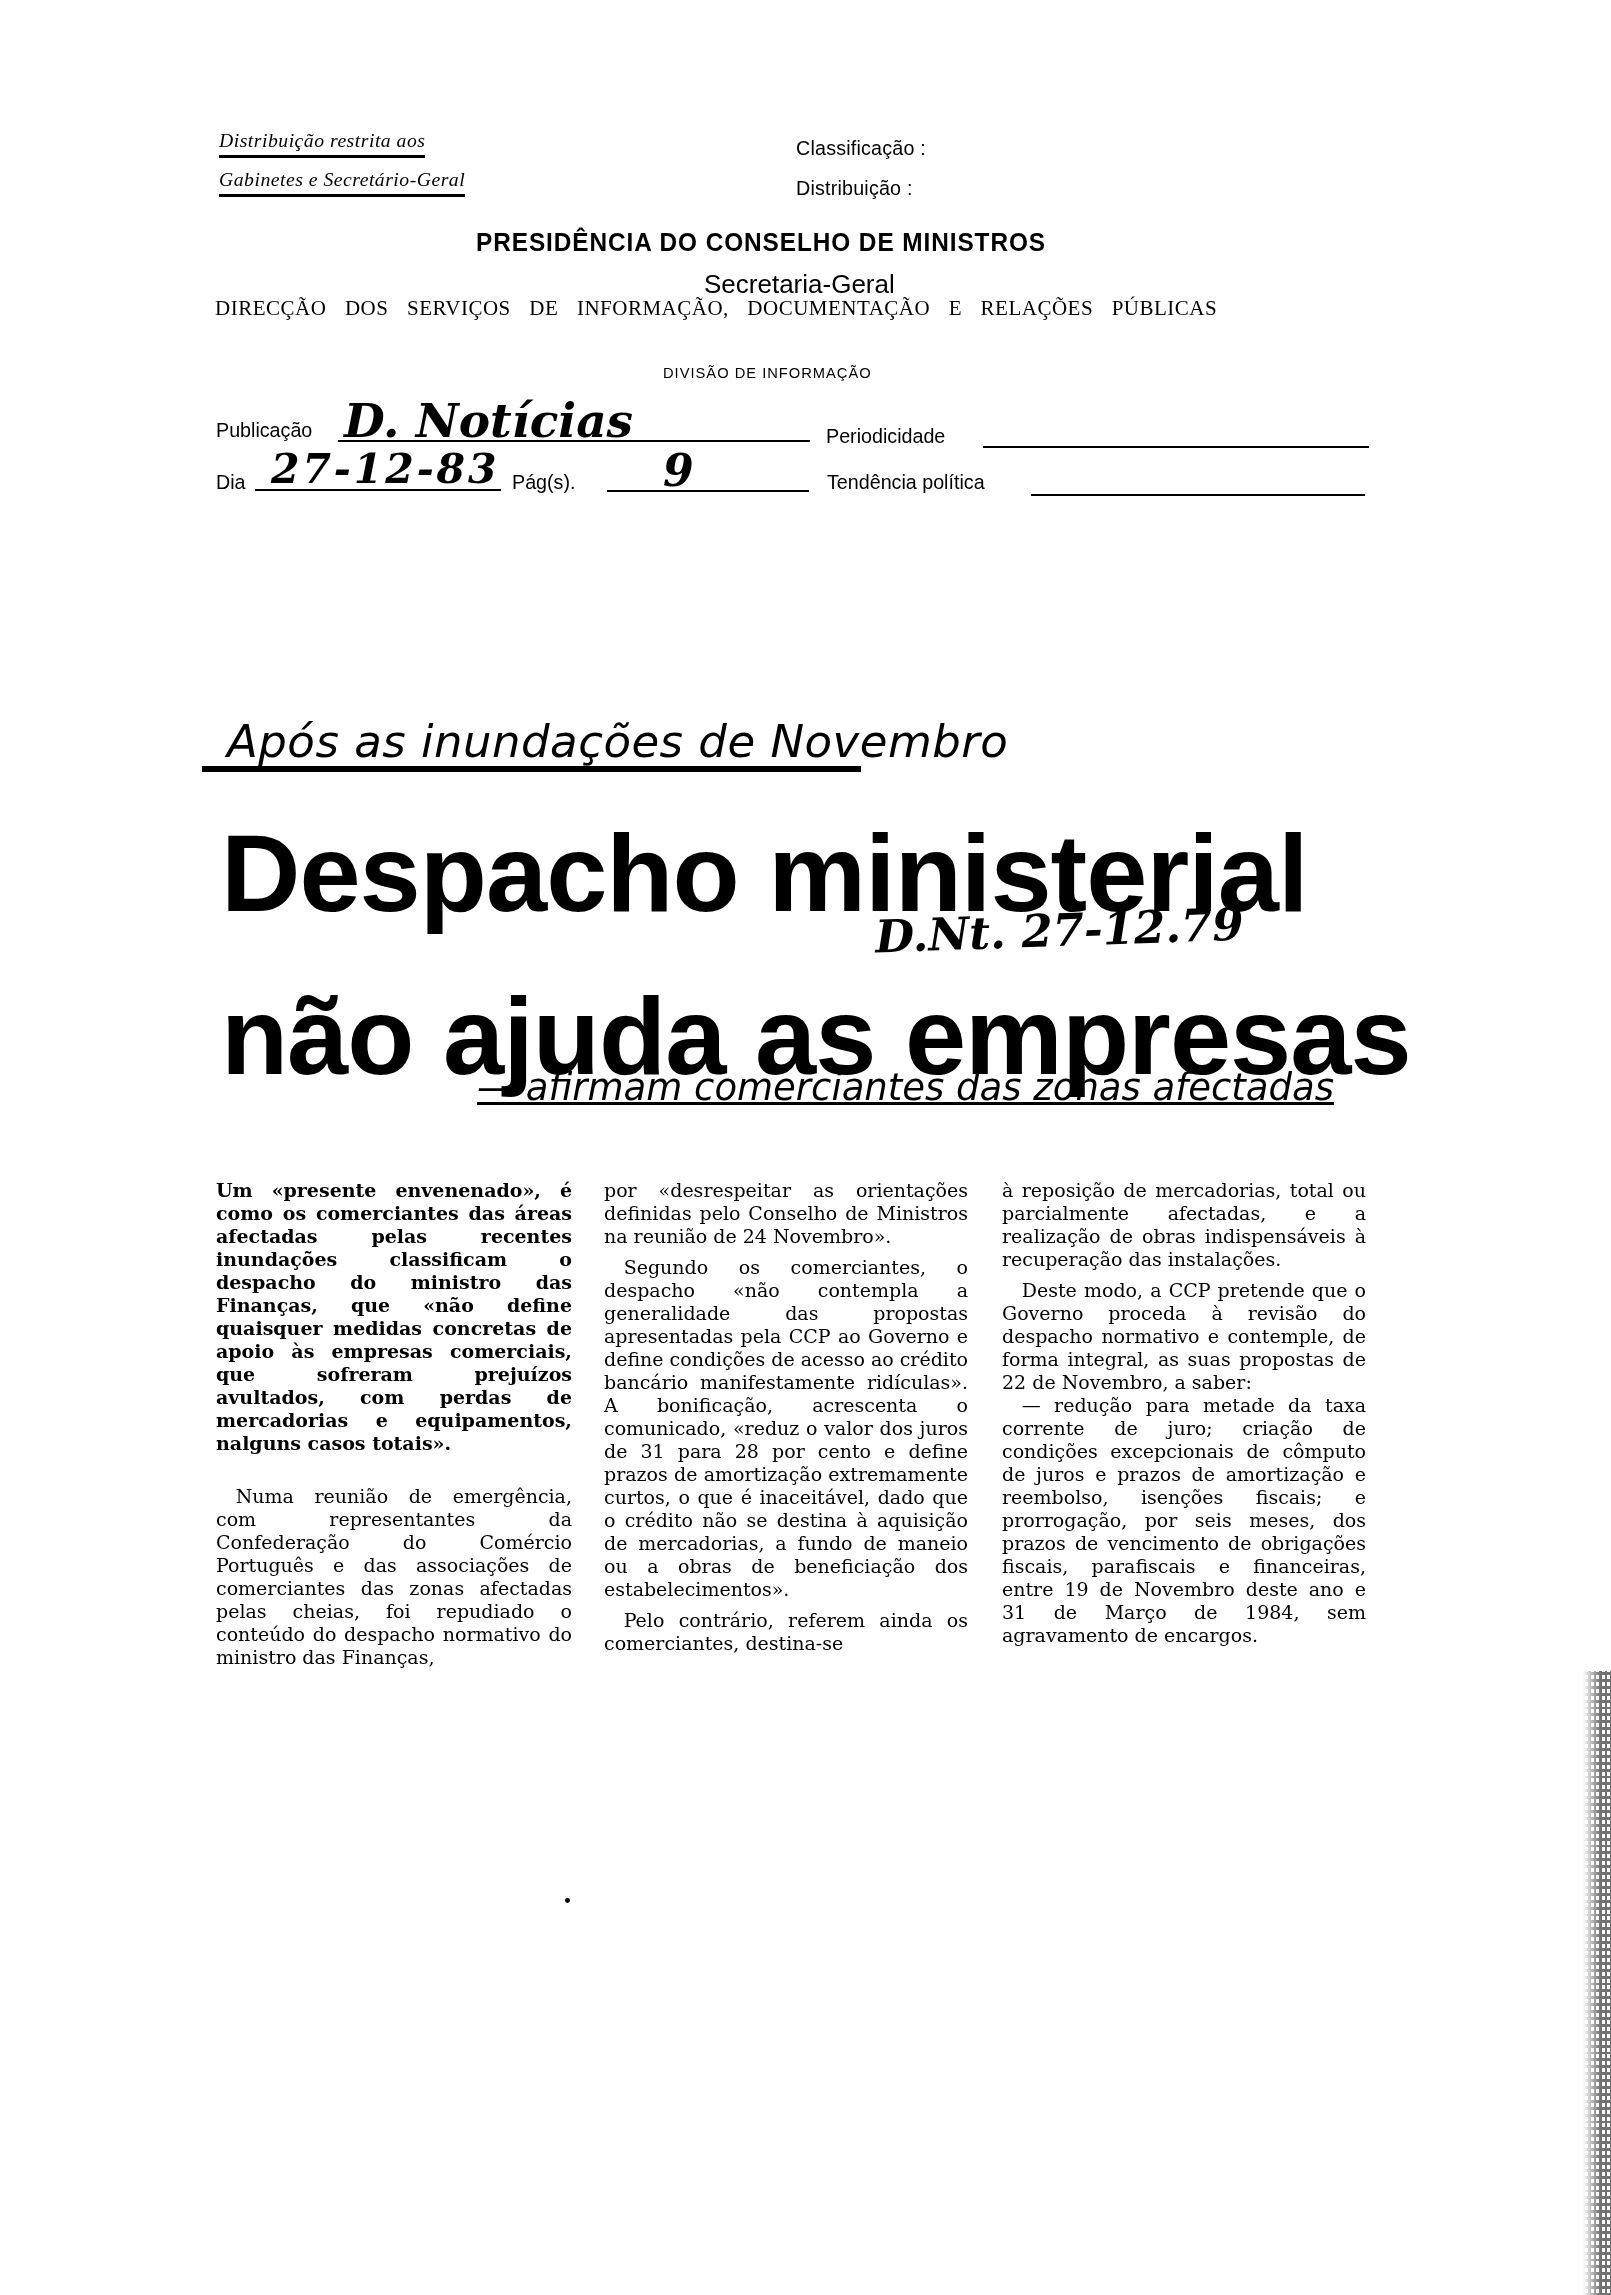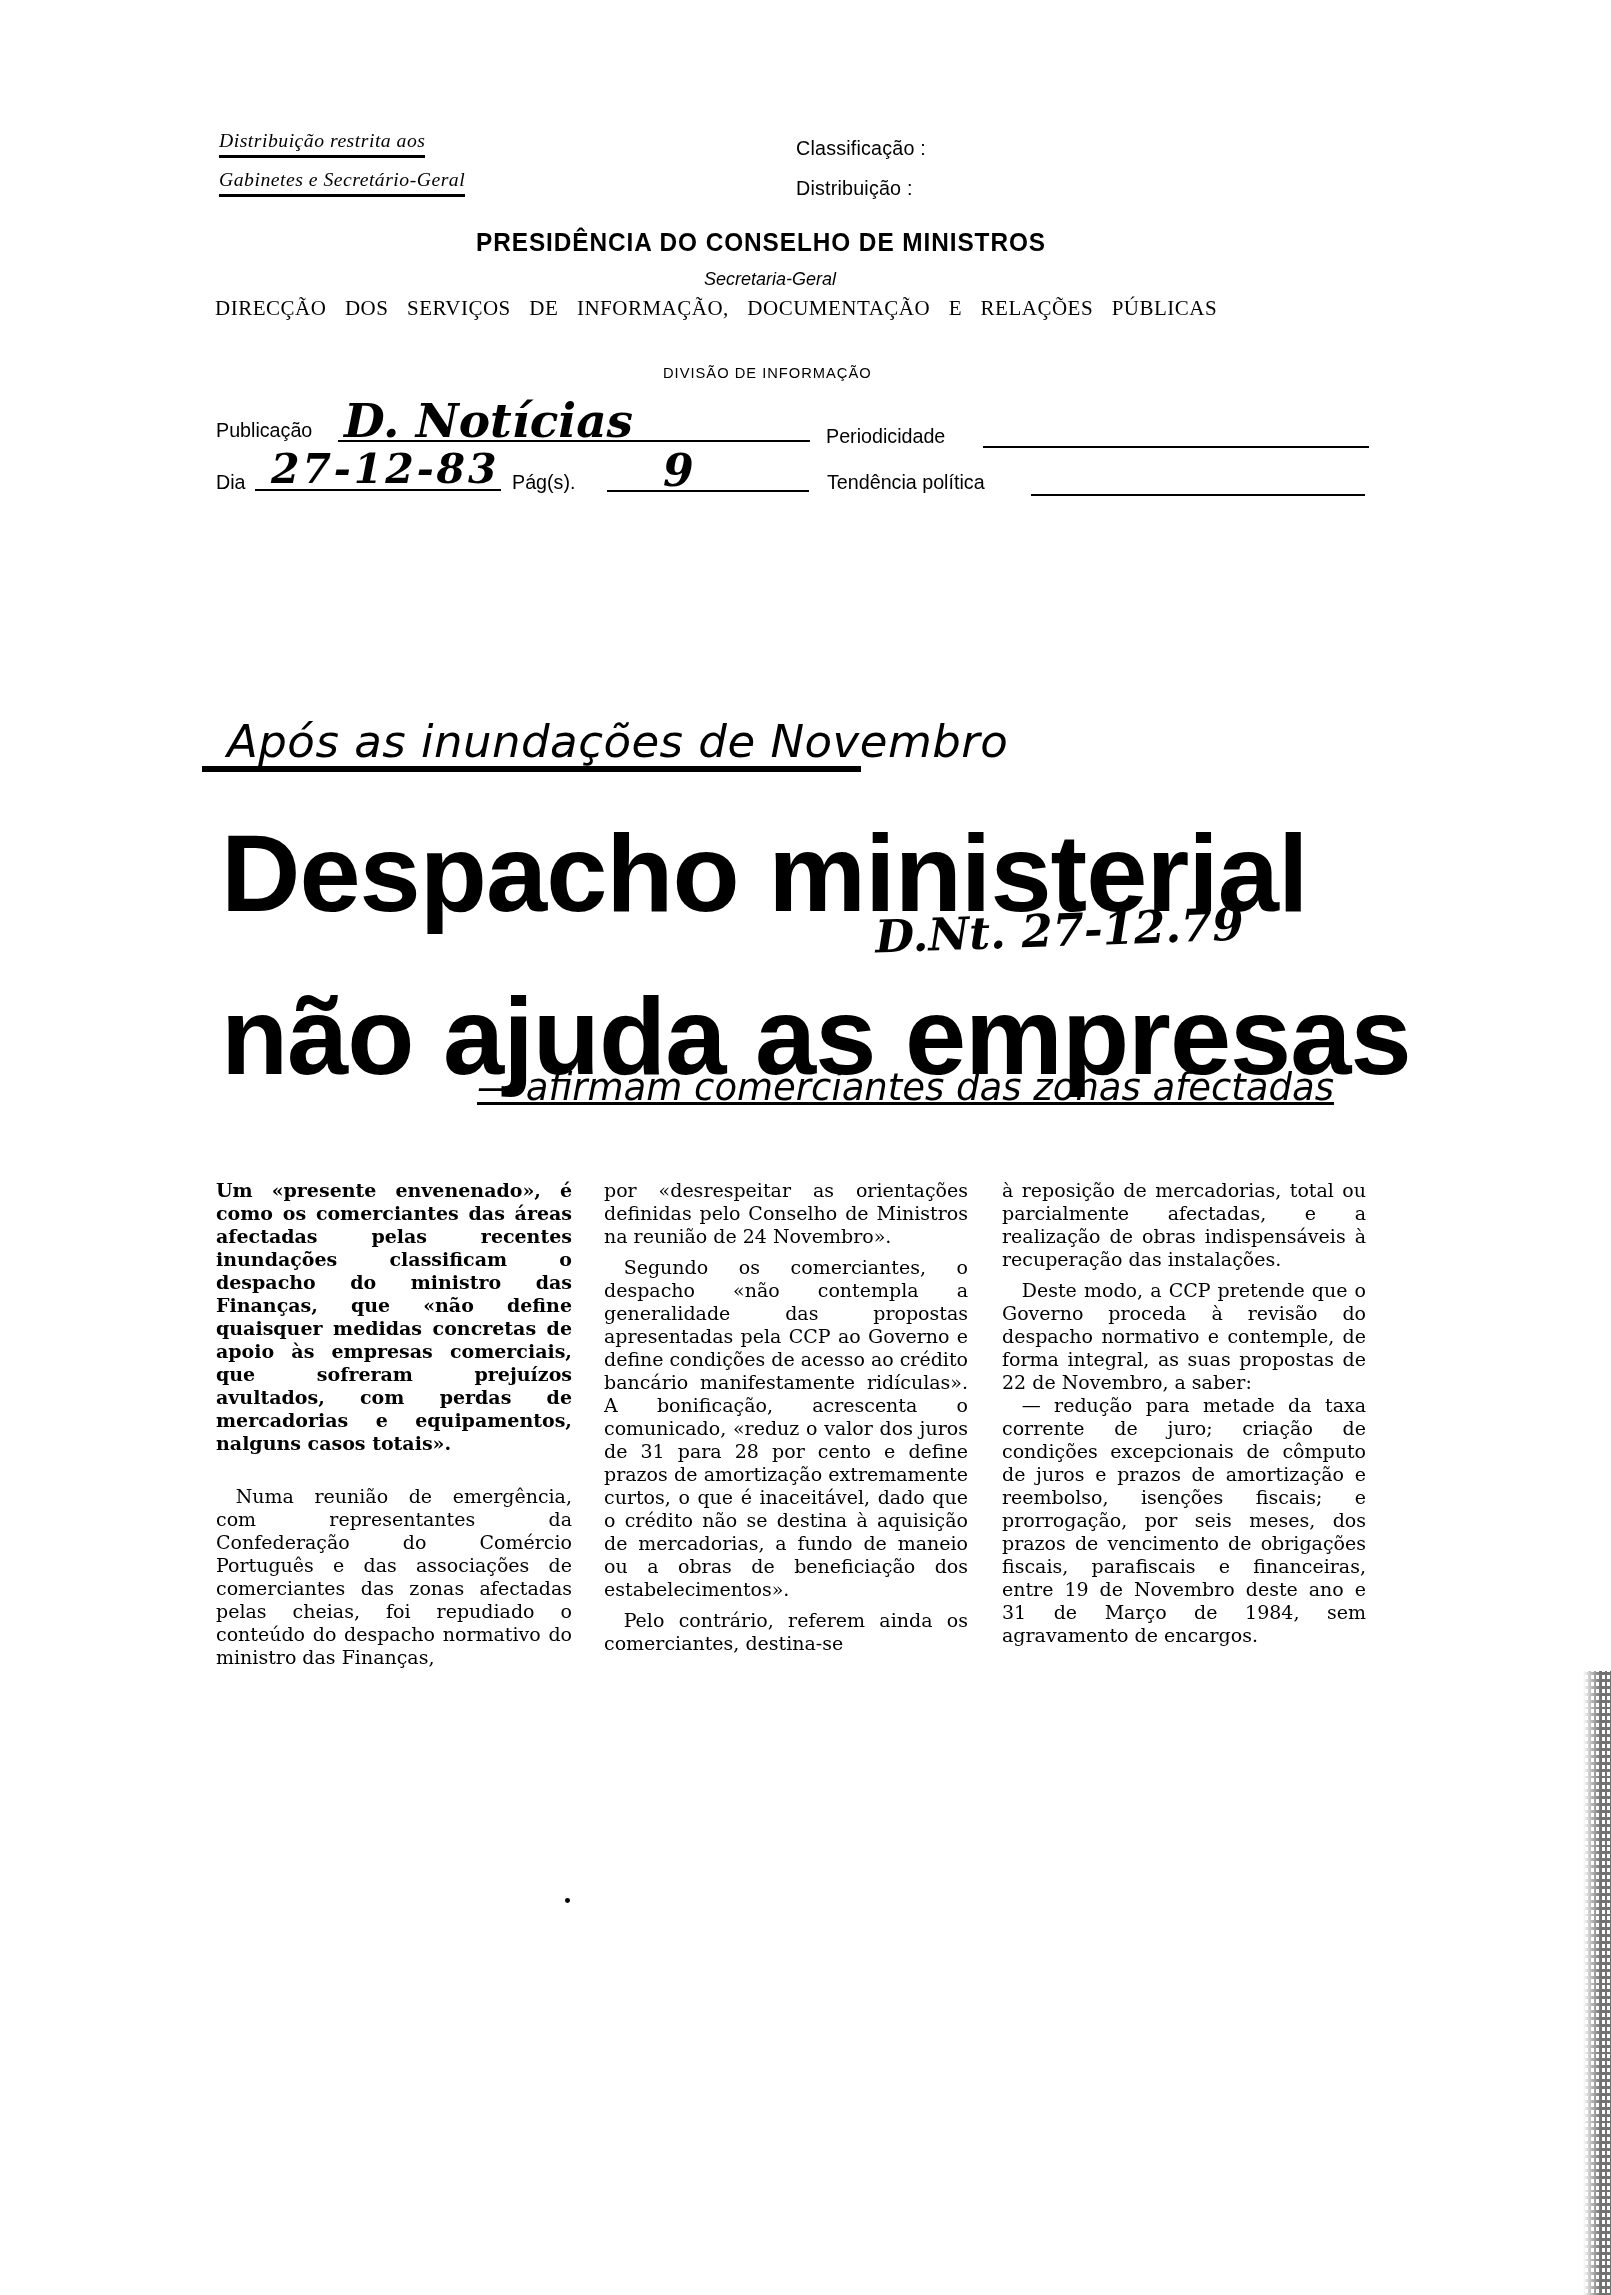--- a/index.html
+++ b/index.html
@@ -15,21 +15,21 @@
     font-size: 19.7px; letter-spacing: 0.5px; white-space: nowrap;
   }
   .restrict-line { border-bottom: 3.4px solid #000; padding-bottom: 2.9px; display: inline-block; }
 
   .meta-label { font-size: 19.7px; white-space: nowrap; letter-spacing: 0.2px; }
 
   .hdr-title {
     font-size: 26.5px; font-weight: bold; letter-spacing: 1px; white-space: nowrap;
     transform: scaleX(0.92); transform-origin: left top;
   }
-  .hdr-sub { font-size: 18px; white-space: nowrap; font-style: italic; }
+  .hdr-sub { font-size: 26px; white-space: nowrap; }
   .hdr-dir {
     font-size: 21px; white-space: nowrap; word-spacing: 12.8px; letter-spacing: 0.5px;
   }
   .hdr-div { font-size: 14.7px; white-space: nowrap; letter-spacing: 1px; }
 
   .form-label { font-size: 19.7px; white-space: nowrap; }
   .form-line { position: absolute; border-bottom: 2.5px solid #000; height: 0; }
   .hand {
     font-family: "DejaVu Serif", serif; font-style: italic; font-weight: bold;
     white-space: nowrap;

